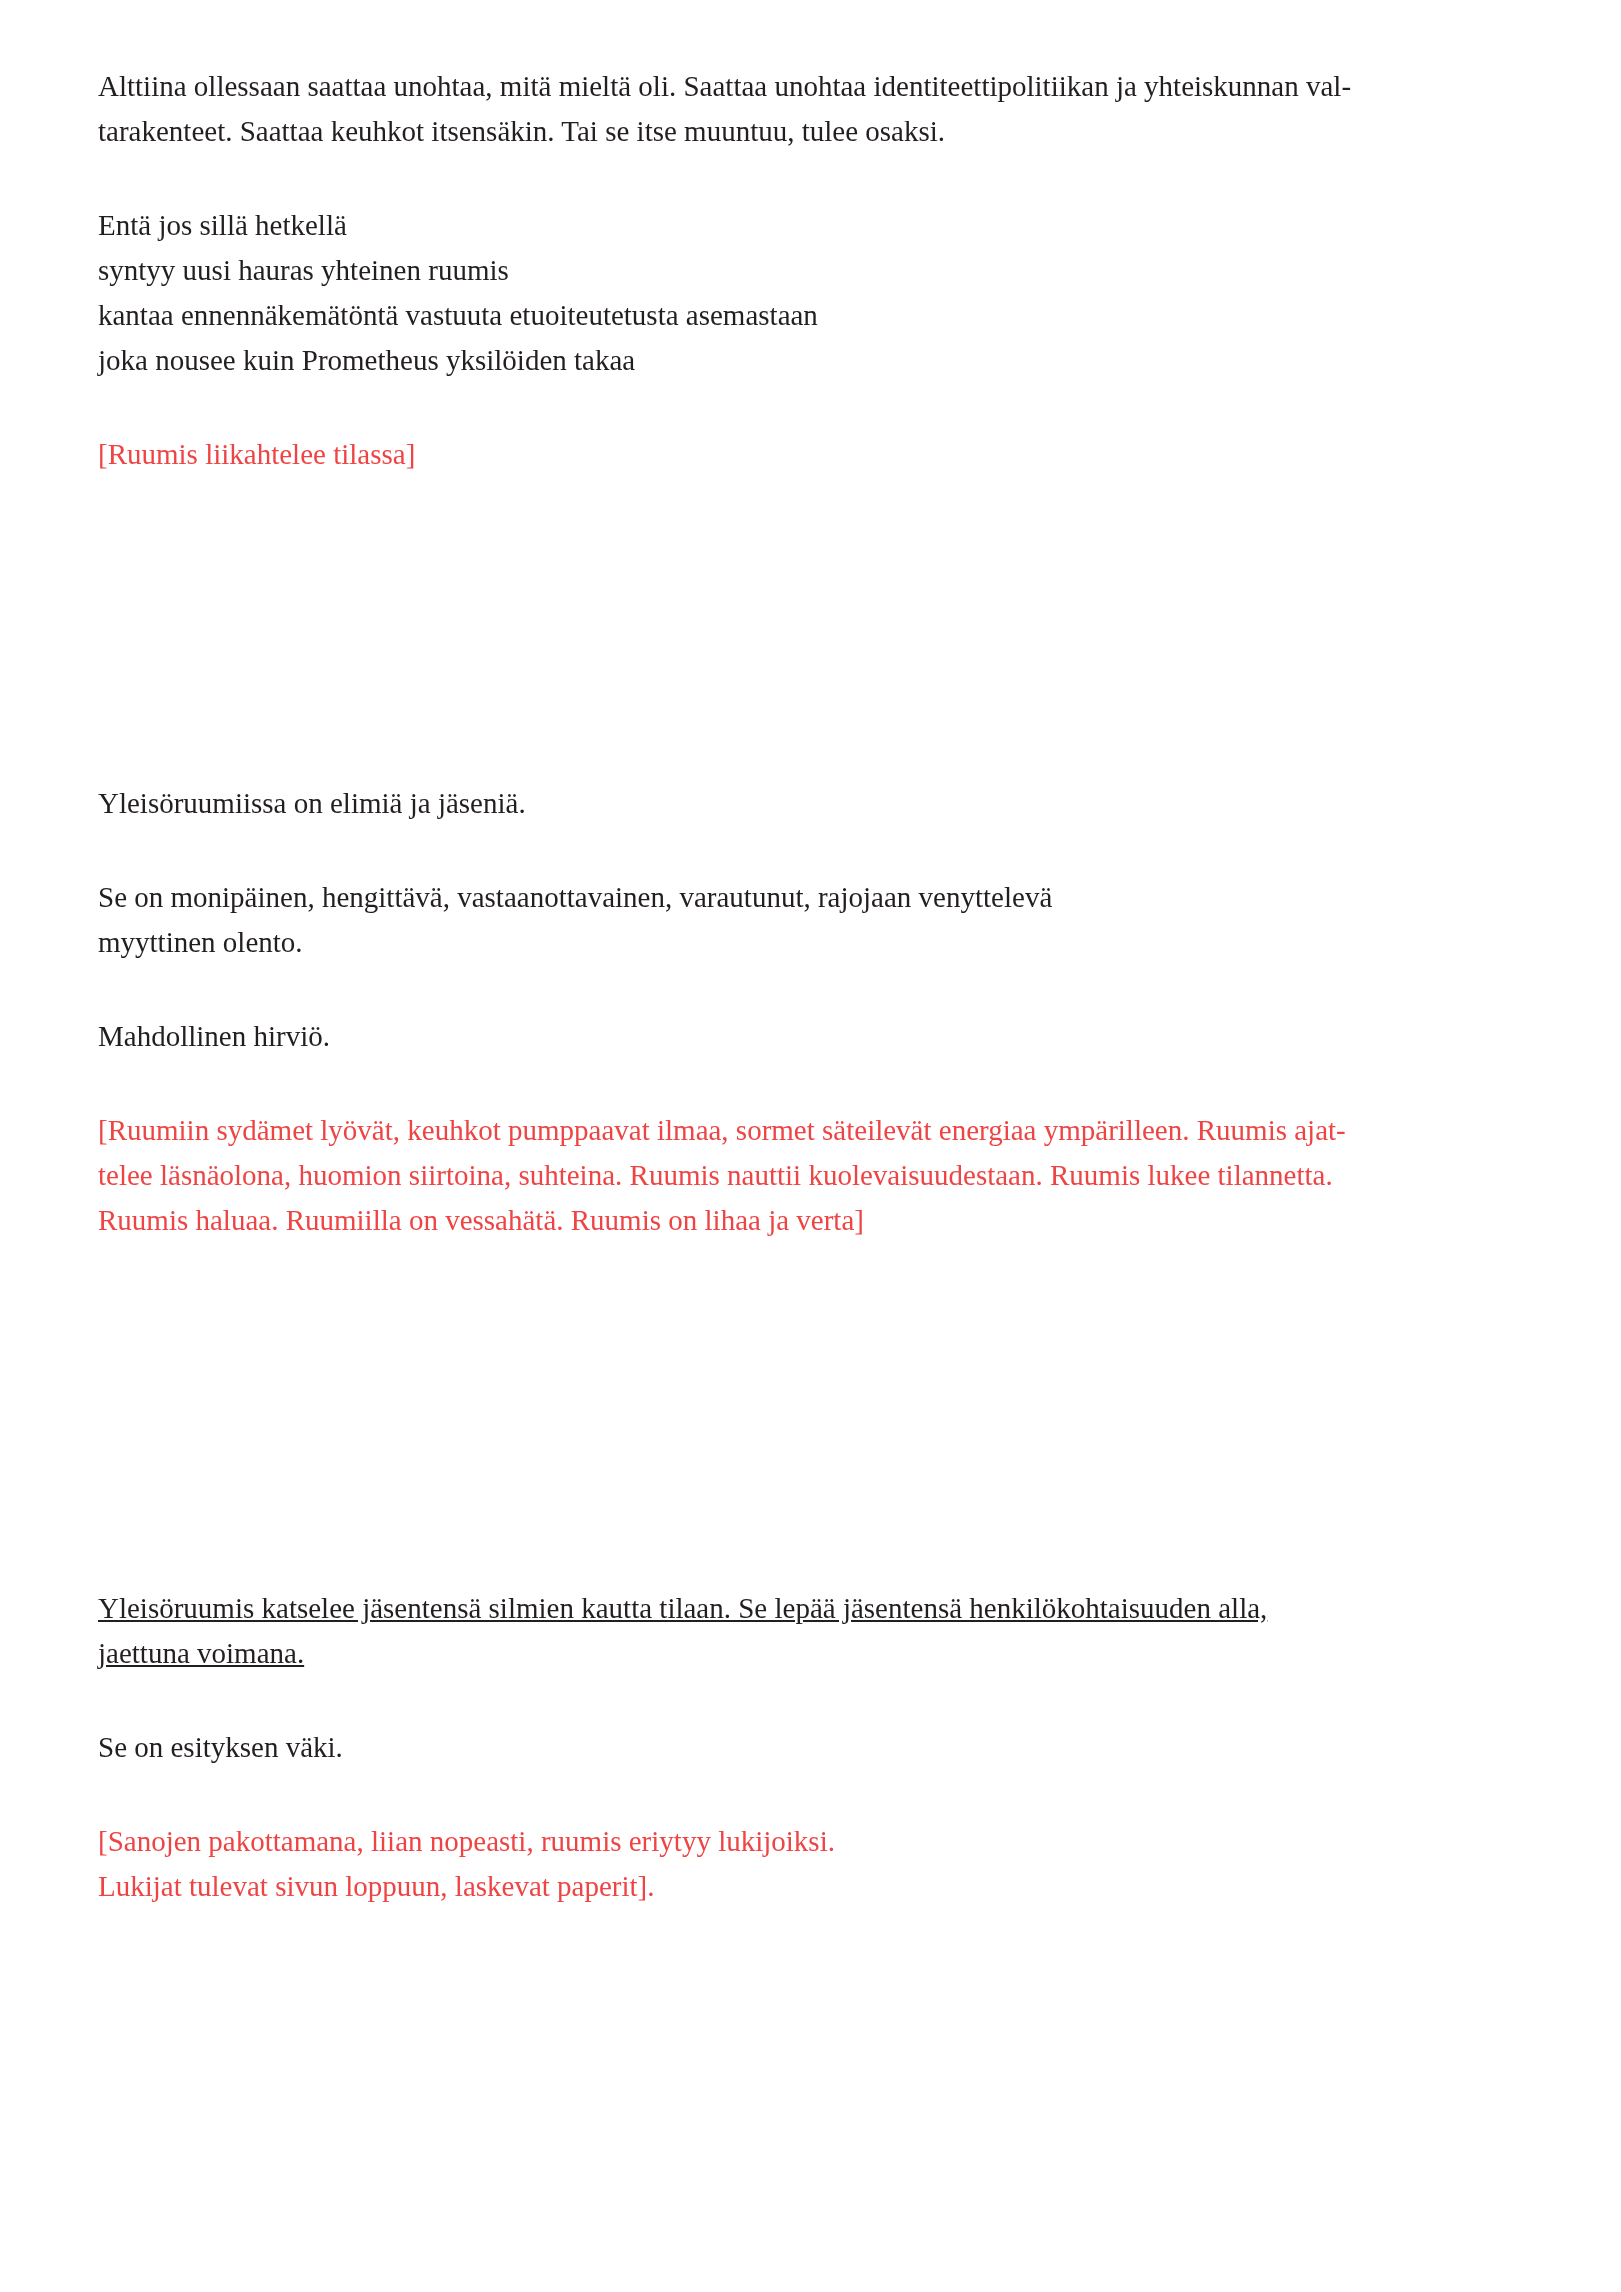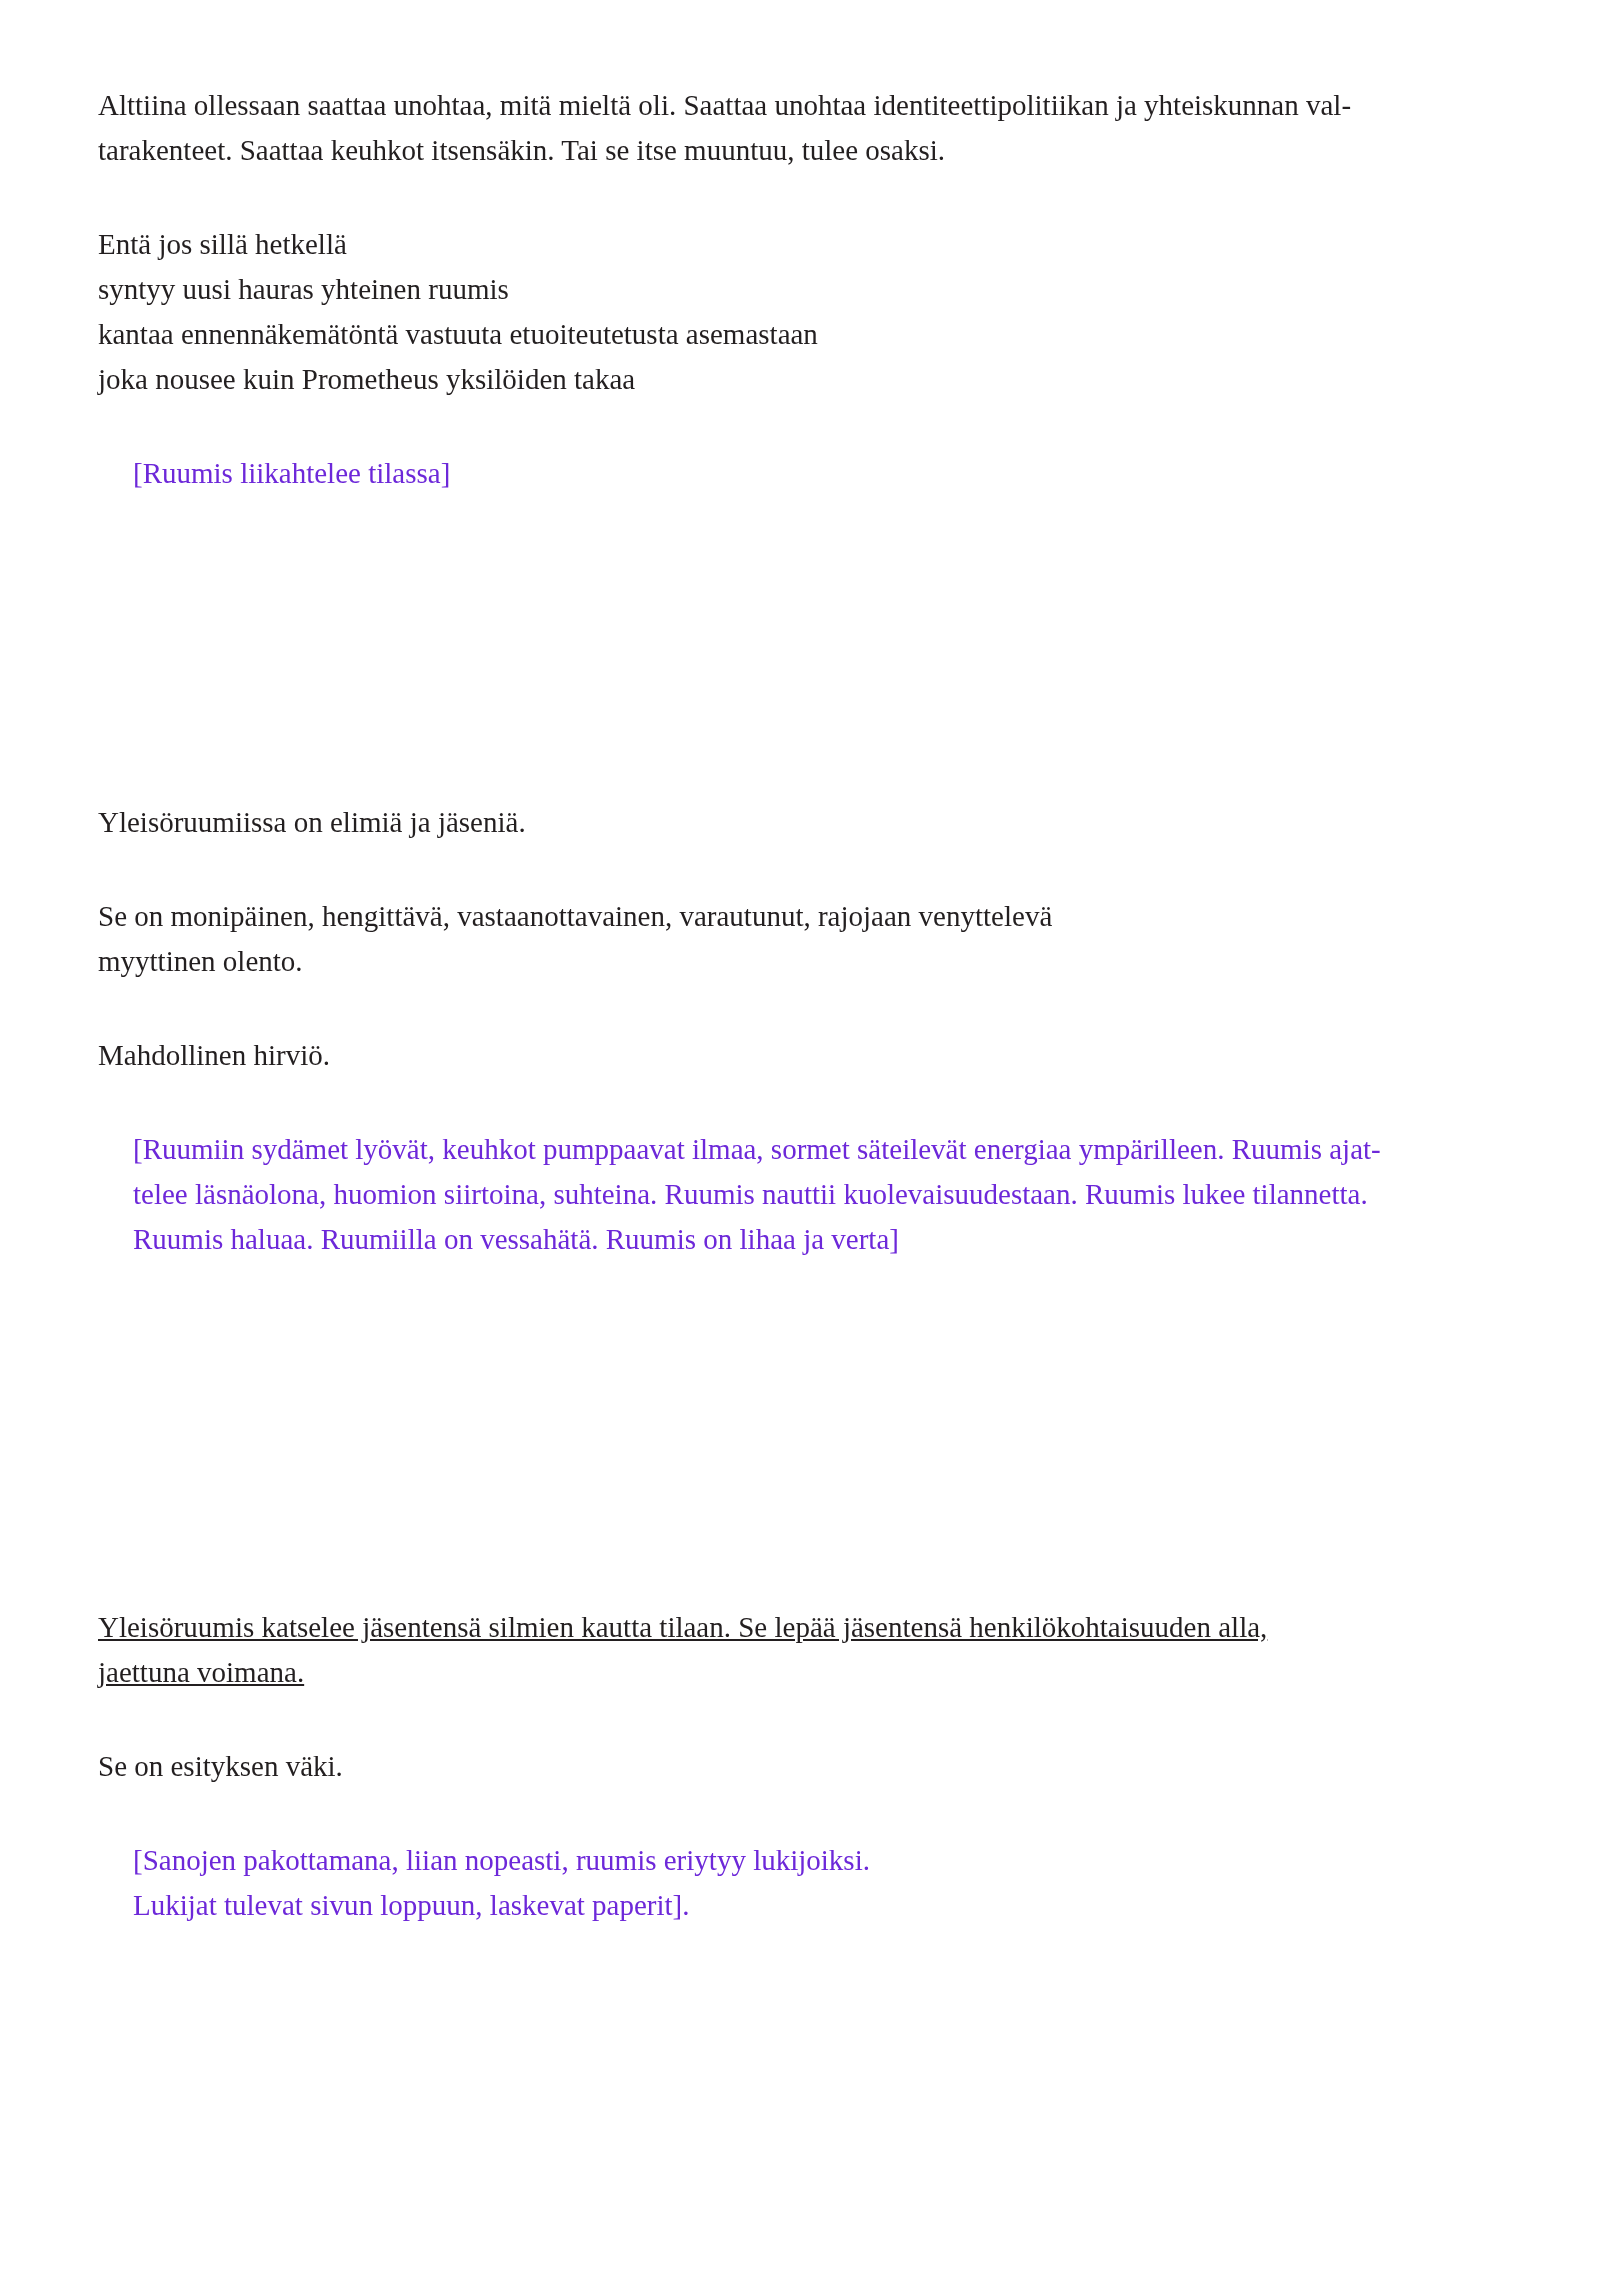--- a/index.html
+++ b/index.html
@@ -7,36 +7,35 @@
     margin: 0;
     padding: 0;
     background: #ffffff;
   }
   .page {
     position: relative;
     width: 1621px;
     height: 2293px;
     background: #ffffff;
     box-sizing: border-box;
-    padding: 83px 93px 0 98px;
+    padding: 64px 93px 0 98px;
     overflow: hidden;
     font-family: "Liberation Serif", "DejaVu Serif", serif;
     font-size: 29px;
     line-height: 45px;
     color: #231f20;
   }
   .block {
     margin: 0;
   }
   .line {
     white-space: nowrap;
   }
   .red {
-    color: #6d28d9;
-    margin-left: 35px;
+    color: #ef4444;
   }
   
   .gap-std   { margin-top: 49px; }  
   .gap-big-1 { margin-top: 304px; } 
   .gap-big-2 { margin-top: 343px; text-decoration: underline; } 
 </style>
 </head>
 <body>
 
 <main class="page">

